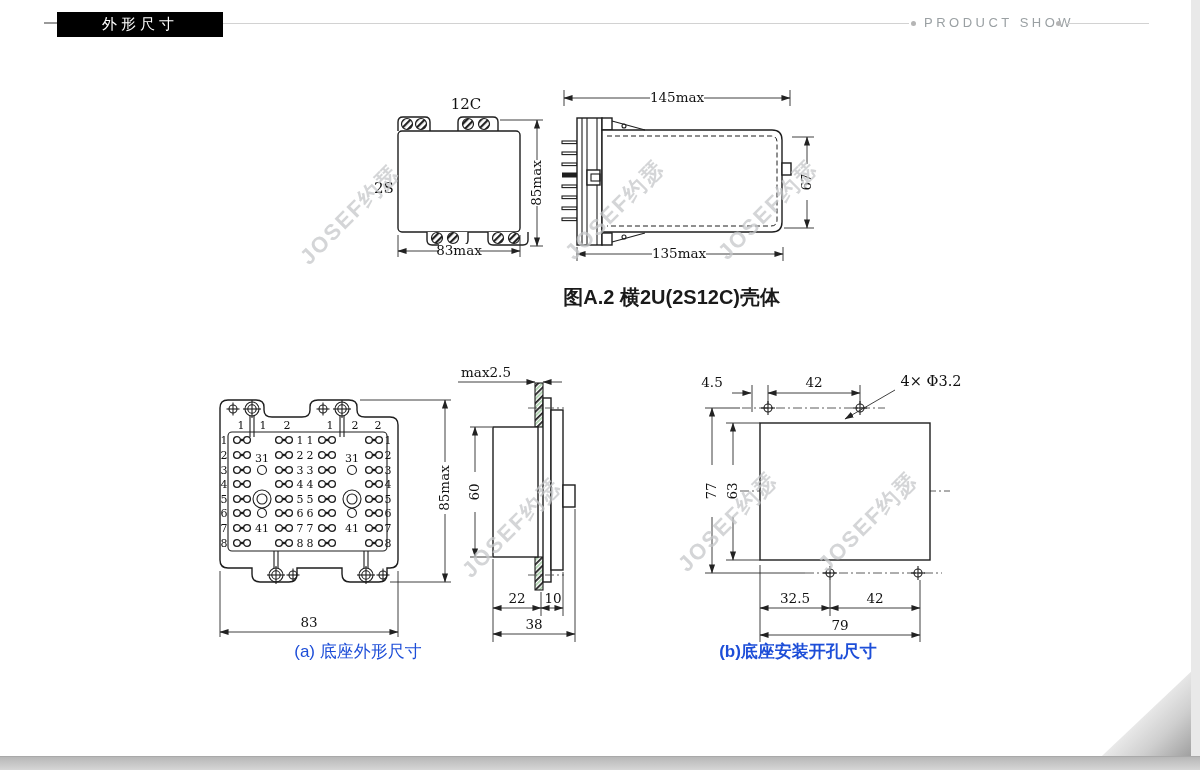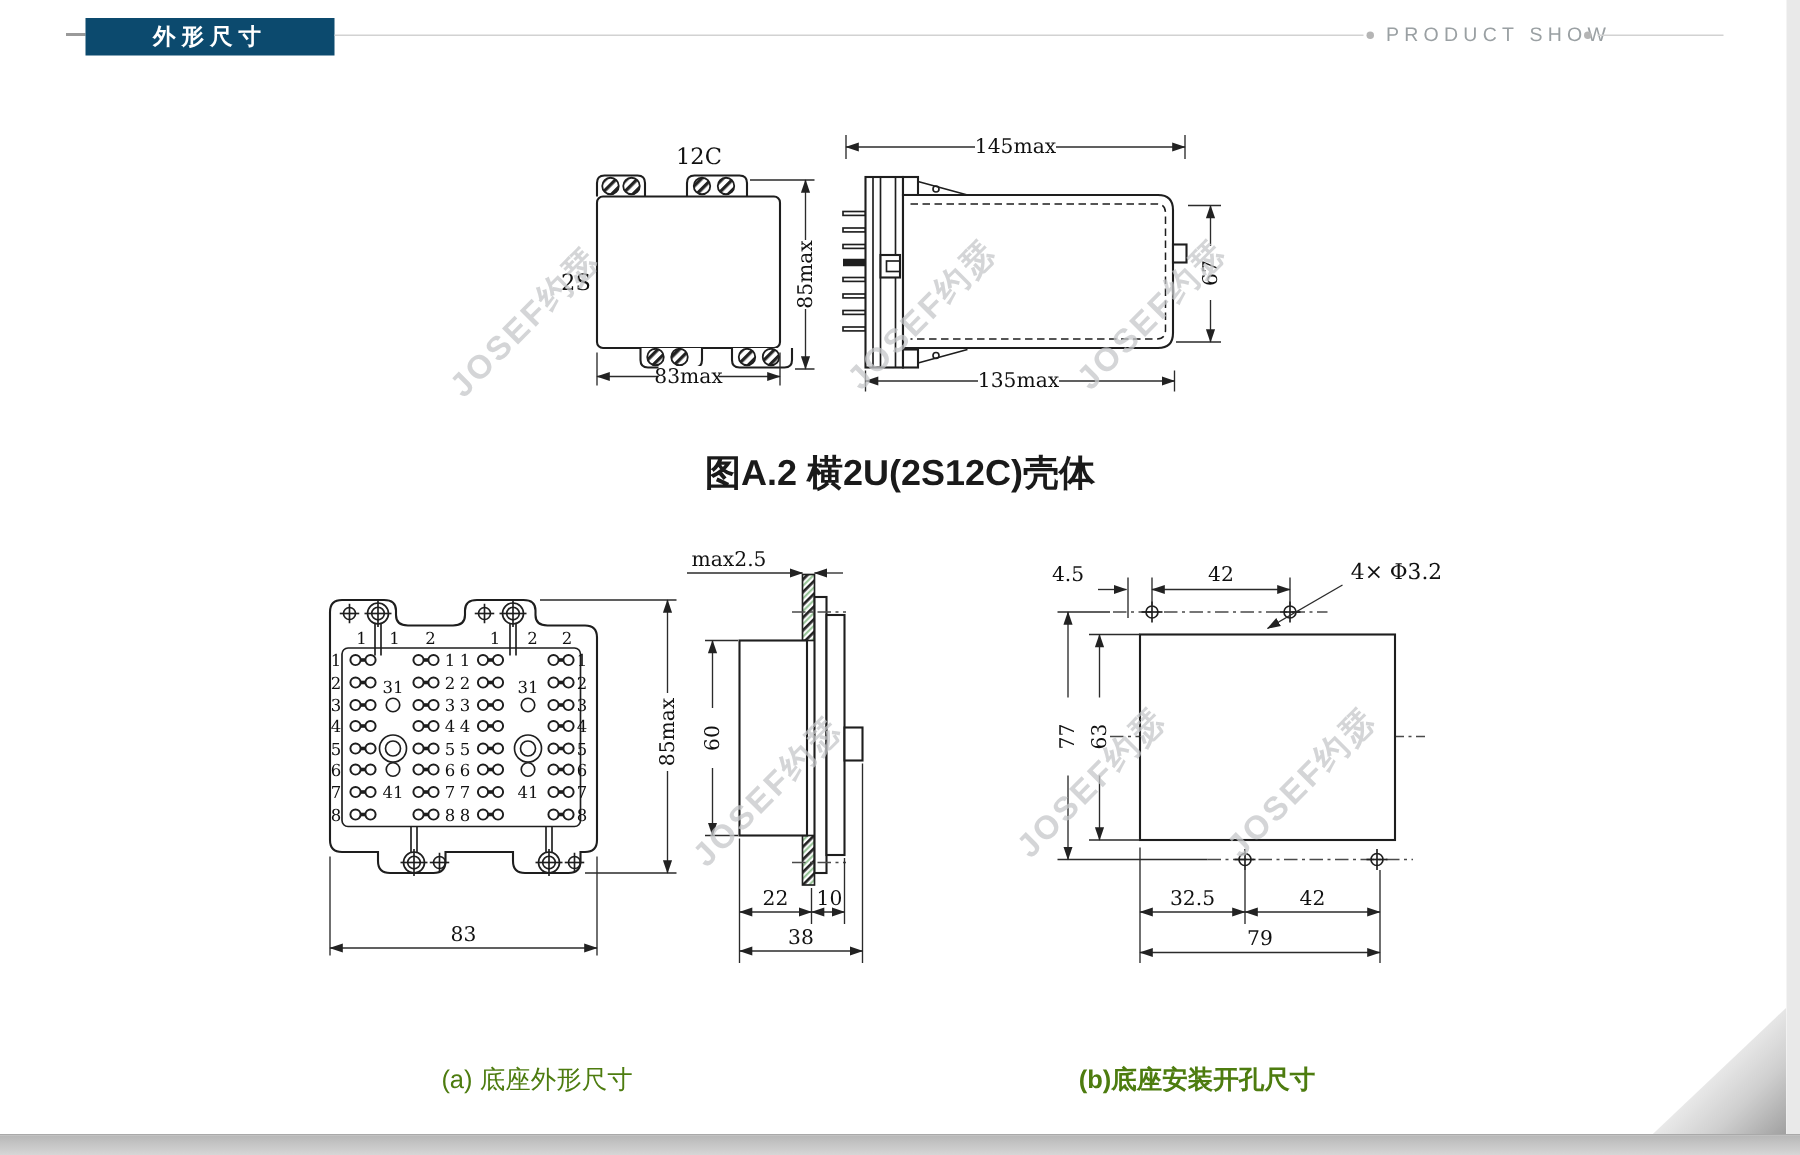--- a/index.html
+++ b/index.html
@@ -1,30 +1,30 @@
 <!DOCTYPE html>
 <html><head>
 <meta charset="utf-8">
 <style>
   html,body{margin:0;padding:0;background:#fff;}
   #page{position:relative;width:1200px;height:770px;background:#fff;overflow:hidden;
         font-family:"Liberation Sans",sans-serif;}
   
   .hdr-dash{position:absolute;left:44px;top:22px;width:13px;height:2px;background:#9a9a9a;}
-  .hdr-tag{position:absolute;left:57px;top:12px;width:166px;height:25px;background:#0c4a6e;
-           color:#fff;font-size:15px;font-weight:bold;letter-spacing:4px;
+  .hdr-tag{position:absolute;left:57px;top:12px;width:166px;height:25px;background:#000000;
+           color:#fff;font-size:15px;font-weight:normal;letter-spacing:4px;
            display:flex;align-items:center;justify-content:center;}
   .hdr-line{position:absolute;top:23px;height:1px;background:#d2d2d2;}
   .hdr-dot{position:absolute;top:21px;width:5px;height:5px;border-radius:50%;background:#b5b5b5;}
   .hdr-show{position:absolute;left:924px;top:15px;font-size:13px;letter-spacing:3.5px;
             color:#9aa0a3;white-space:nowrap;}
   
-  .figcap{position:absolute;left:420px;top:299px;width:360px;text-align:center;
-          font-size:24px;font-weight:bold;color:#1a1a1a;}
-  .subcap{position:absolute;top:708px;font-size:17px;color:#4d7c0f;text-align:center;width:300px;}
+  .figcap{position:absolute;left:420px;top:284px;width:360px;text-align:right;
+          font-size:20px;font-weight:bold;color:#1a1a1a;}
+  .subcap{position:absolute;top:640px;font-size:17px;color:#1d4ed8;text-align:center;width:300px;}
   
   .wm{position:absolute;color:#c6c8ca;font-size:22px;font-weight:bold;white-space:nowrap;
       transform:translate(-50%,-50%) rotate(-45deg);letter-spacing:2px;opacity:.75;z-index:5;
       pointer-events:none;}
   
   .bottom-band{position:absolute;left:0;bottom:0;width:1200px;height:13px;
                background:linear-gradient(#b7b7b7,#d6d6d6);border-top:1px solid #a9a9a9;}
   .right-edge{position:absolute;right:0;top:0;width:9px;height:757px;background:#e9e9e9;}
   .curl{position:absolute;right:9px;bottom:13px;width:92px;height:88px;
         background:linear-gradient(315deg,#9f9f9f 0%,#cfcfcf 28%,#efefef 55%,#fdfdfd 75%,#fff 100%);

